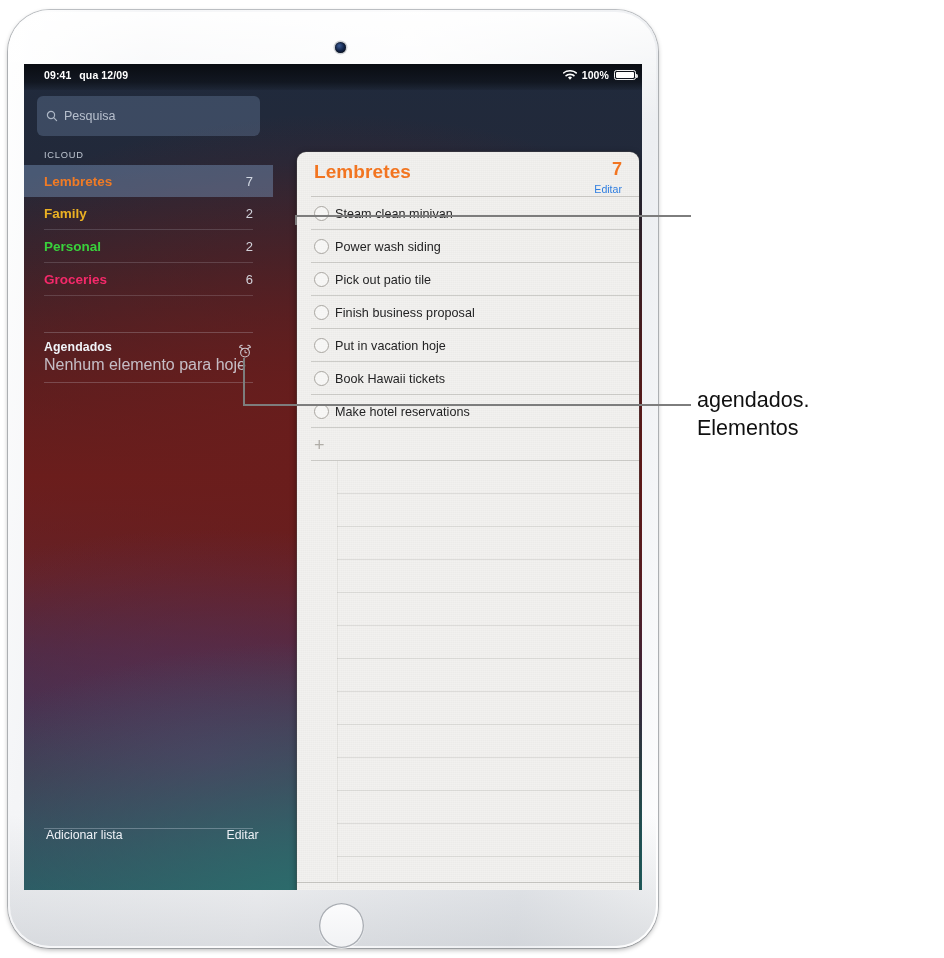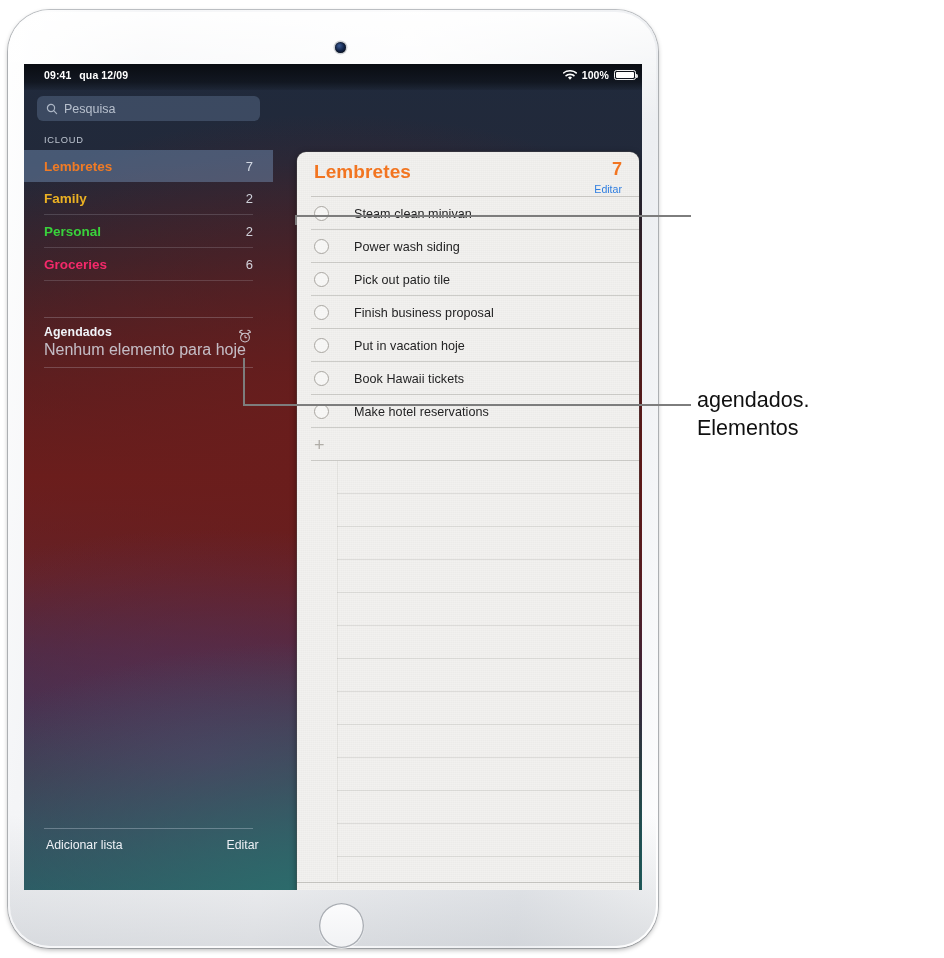--- a/index.html
+++ b/index.html
@@ -69,21 +69,21 @@
     position:relative; box-sizing:border-box;
   }
   .batt::after{ content:""; position:absolute; right:-3.4px; top:2.6px; width:2px; height:4px;
     background:rgba(255,255,255,.85); border-radius:0 1.5px 1.5px 0;}
   .batt-fill{ position:absolute; left:1px; top:1px; bottom:1px; width:17.6px; background:#fff; border-radius:1px;}
 
   
   .sidebar { position:absolute; left:0; top:22px; width:249px; bottom:0; z-index:4; }
   .search-wrap { padding:10px 13px 0 13px; }
   .search-field {
-    height:25px; border-radius:6px; background:rgba(122,148,184,.30);
+    height:40px; border-radius:6px; background:rgba(122,148,184,.30);
     display:flex; align-items:center; gap:6px; padding:0 9px;
   }
   .search-ico { opacity:.72; flex:0 0 auto; }
   .search-ph { color:rgba(228,235,245,.72); font-size:12.5px; }
 
   .section-hdr {
     color:rgba(225,232,242,.80); font-size:9.3px; letter-spacing:.75px;
     padding:14px 0 5px 20px;
   }
   .list-rows { position:relative; }
@@ -101,21 +101,21 @@
   .agend {
     position:relative; padding:7px 20px 8px 20px; box-sizing:border-box;
   }
   .agend-title{ color:#f0f3f8; font-size:12.3px; font-weight:bold; letter-spacing:.1px;}
   .agend-sub{ color:rgba(226,233,243,.78); font-size:16px; margin-top:2px; }
   .agend-bot { height:1px; margin:0 20px; background:rgba(225,232,245,.22); }
   .alarm-ico { position:absolute; right:21px; top:11px; opacity:.80; }
 
   .sidebar-foot {
     position:absolute; left:0; right:0; bottom:28px; height:34px;
-    display:flex; align-items:center;
+    display:flex; 
   }
   .sidebar-foot-sep { position:absolute; left:20px; right:20px; top:0; height:1px;
      background:rgba(225,232,245,.30); }
   .foot-add { color:#eef1f6; font-size:12.3px; margin-left:22px; }
   .foot-edit { color:#eef1f6; font-size:12.3px; margin-left:104px; }
 
   
   .paper {
     position:absolute; left:273px; top:88px; width:342px; height:773px;
     border-radius:9px; overflow:hidden; z-index:5;
@@ -136,21 +136,21 @@
   .reminders { position:relative; }
   .rem-row {
     position:relative; height:33px; display:flex; align-items:center;
     padding-left:17px; box-sizing:border-box;
   }
   .rem-line { position:absolute; left:14px; right:0; bottom:0; height:1px; background:rgba(120,118,112,.30); }
   .rem-circle {
     width:15px; height:15px; border-radius:50%; box-sizing:border-box;
     border:1.1px solid #a9a6a1; background:rgba(255,255,255,.45); flex:0 0 auto;
   }
-  .rem-text { margin-left:25px; color:#232324; font-size:12.6px; letter-spacing:.05px; }
+  .rem-text { margin-left:6px; color:#232324; font-size:12.6px; letter-spacing:.05px; }
   .rem-add { position:relative; height:33px; display:flex; align-items:center; padding-left:17px; }
   .plus-ico { color:#b0ada7; font-size:18px; line-height:1; font-weight:300; }
 
   .paper-blank { position:relative; height:420px; }
   .blank-line { position:absolute; left:40px; right:0; height:1px; background:rgba(120,118,112,.17); }
   .paper-margin { position:absolute; left:0; top:0; bottom:0; width:40px;
      border-right:1px solid rgba(120,118,112,.10); }
 
   .paper-foot {
     position:absolute; left:0; right:0; bottom:0; height:42px;

